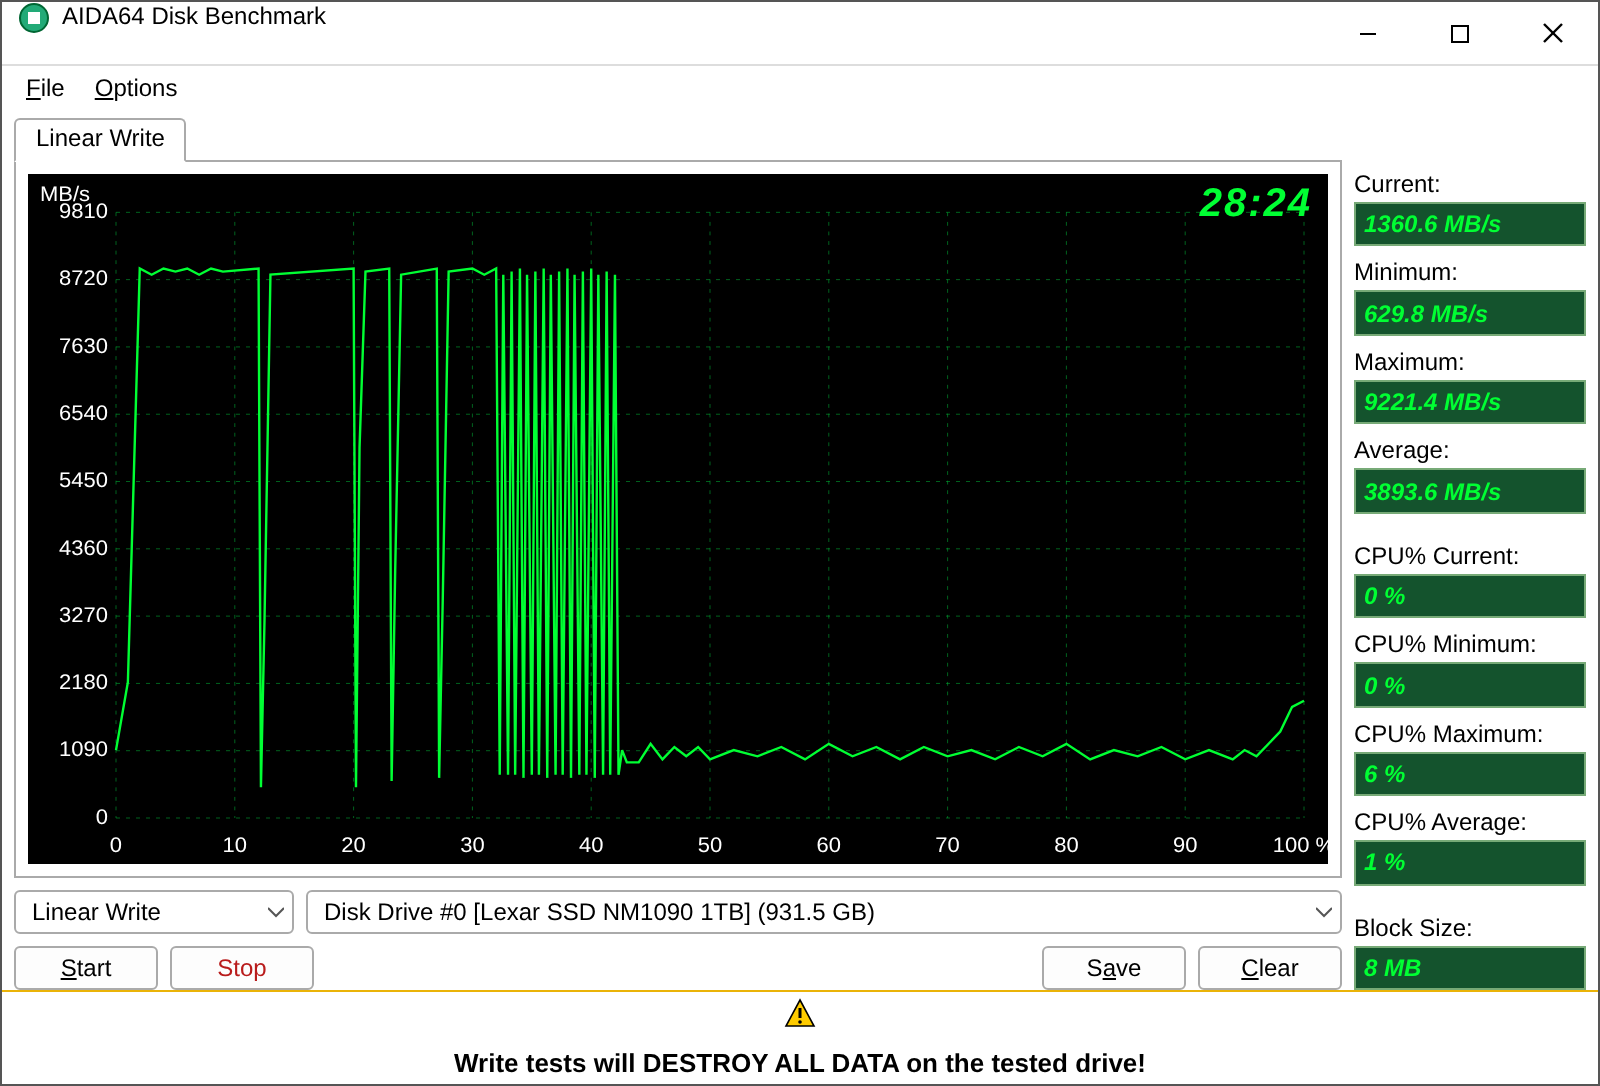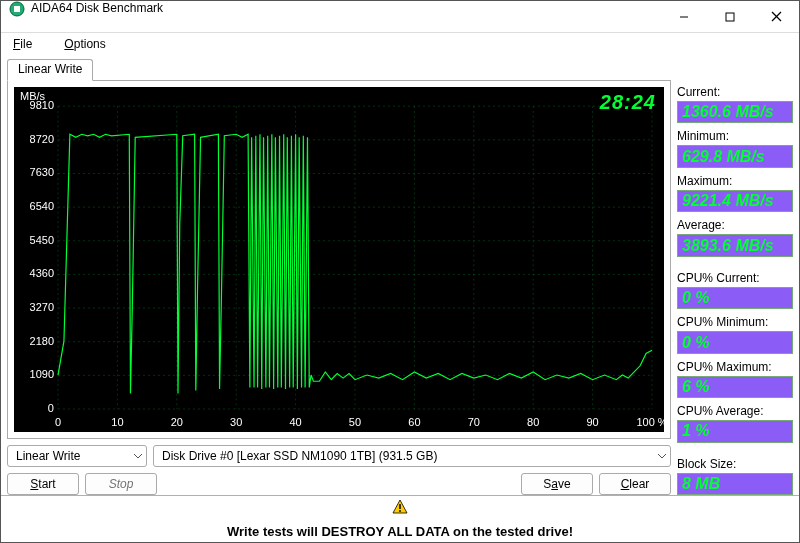--- a/index.html
+++ b/index.html
@@ -3,42 +3,42 @@
 <meta charset="utf-8">
 <style>
   * { box-sizing: border-box; }
   html, body { margin: 0; padding: 0; font-family: "Segoe UI", Tahoma, sans-serif; font-size: 12px; background: #fff; }
   .window { width: 800px; height: 543px; border: 1px solid #555; background: #fff; display: flex; flex-direction: column; }
   .titlebar { height: 32px; display: flex; align-items: flex-start; padding: 0 0 0 8px; border-bottom: 1px solid #ddd; }
   .titlebar .icon { width: 16px; height: 16px; margin-right: 6px; }
   .titlebar .title { flex: 1; font-size: 12px; }
   .winbtns { display: flex; }
   .winbtn { width: 46px; height: 31px; display: flex; align-items: center; justify-content: center; cursor: pointer; }
-  .menubar { height: 22px; display: flex; align-items: center; padding: 0 6px; gap: 20px; }
+  .menubar { height: 22px; display: flex; align-items: center; padding: 0 6px; gap: 3px; }
   .menuitem { padding: 2px 6px; cursor: pointer; }
   .menuitem u { text-decoration: underline; }
   .body { flex: 1; display: flex; padding: 4px 6px 0 6px; gap: 6px; min-height: 0; }
   .left { flex: 1; display: flex; flex-direction: column; min-width: 0; }
   .tabs { display: flex; height: 22px; margin-bottom: -1px; z-index: 1; }
   .tab { border: 1px solid #aaa; border-bottom: 1px solid #fff; border-radius: 3px 3px 0 0; padding: 2px 10px; background: #fff; font-size: 12px; }
   .chartbox { border: 1px solid #aaa; flex: 1; padding: 6px; display: flex; }
   .chart { flex: 1; background: #000; position: relative; }
   .chart-svg { position: absolute; inset: 0; width: 100%; height: 100%; }
   .timer { position: absolute; top: 4px; right: 8px; color: #00ff33; font-weight: bold; font-size: 20px; font-style: italic; letter-spacing: 1px; text-align: right; }
   .axis-label { fill: #fff; font-size: 11px; }
   .controls { display: flex; gap: 6px; margin-top: 6px; align-items: center; }
   .select { border: 1px solid #aaa; border-radius: 3px; height: 22px; display: flex; align-items: center; padding: 0 4px 0 8px; background: #fff; cursor: pointer; }
   .select .chev { margin-left: 6px; }
   .btnrow { display: flex; gap: 6px; margin-top: 6px; }
   .btn { border: 1px solid #aaa; border-radius: 3px; height: 22px; min-width: 72px; display: flex; align-items: center; justify-content: center; background: #fdfdfd; cursor: pointer; }
-  .btn.disabled { color: #737373; cursor: default; font-style: italic; }
+  .btn.disabled { color: #b91c1c; cursor: default; }
   .warnbar { border-top: 1px solid #eab308; padding: 3px 6px; display: flex; align-items: center; gap: 6px; font-weight: bold; font-size: 13px; flex-direction: column; }
   .right { width: 116px; display: flex; flex-direction: column; gap: 2px; padding-top: 22px; }
   .stat-label { font-size: 12px; margin-top: 4px; }
-  .stat-val { background: #8b5cf6; color: #00ff33; font-weight: bold; font-style: italic; height: 30px; display: flex; align-items: center; padding: 0 4px; border: 1px solid #7a7; font-size: 16px; }
+  .stat-val { background: #14532d; color: #00ff33; font-weight: bold; font-style: italic; height: 30px; display: flex; align-items: center; padding: 0 4px; border: 1px solid #7a7; font-size: 12px; }
   .spacer { flex: 1; }
 </style>
 </head>
 <body>
 
 <div class="window">
 
   <div class="titlebar">
     <span class="icon">
       <svg viewBox="0 0 16 16" width="16" height="16">

